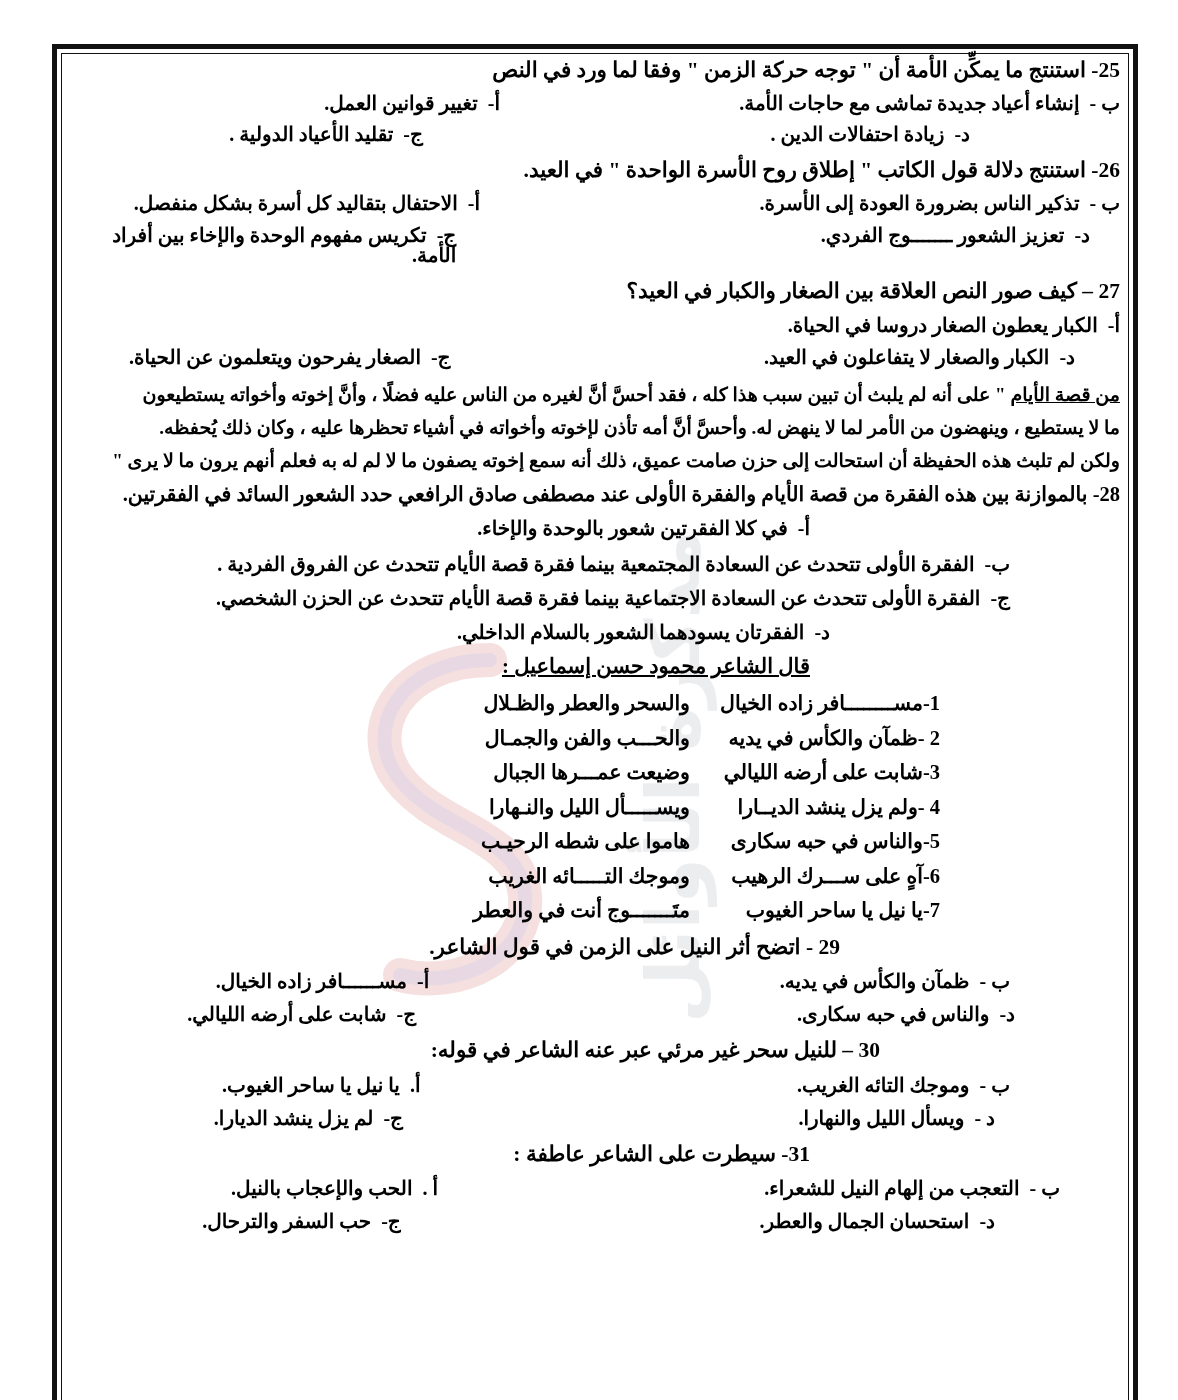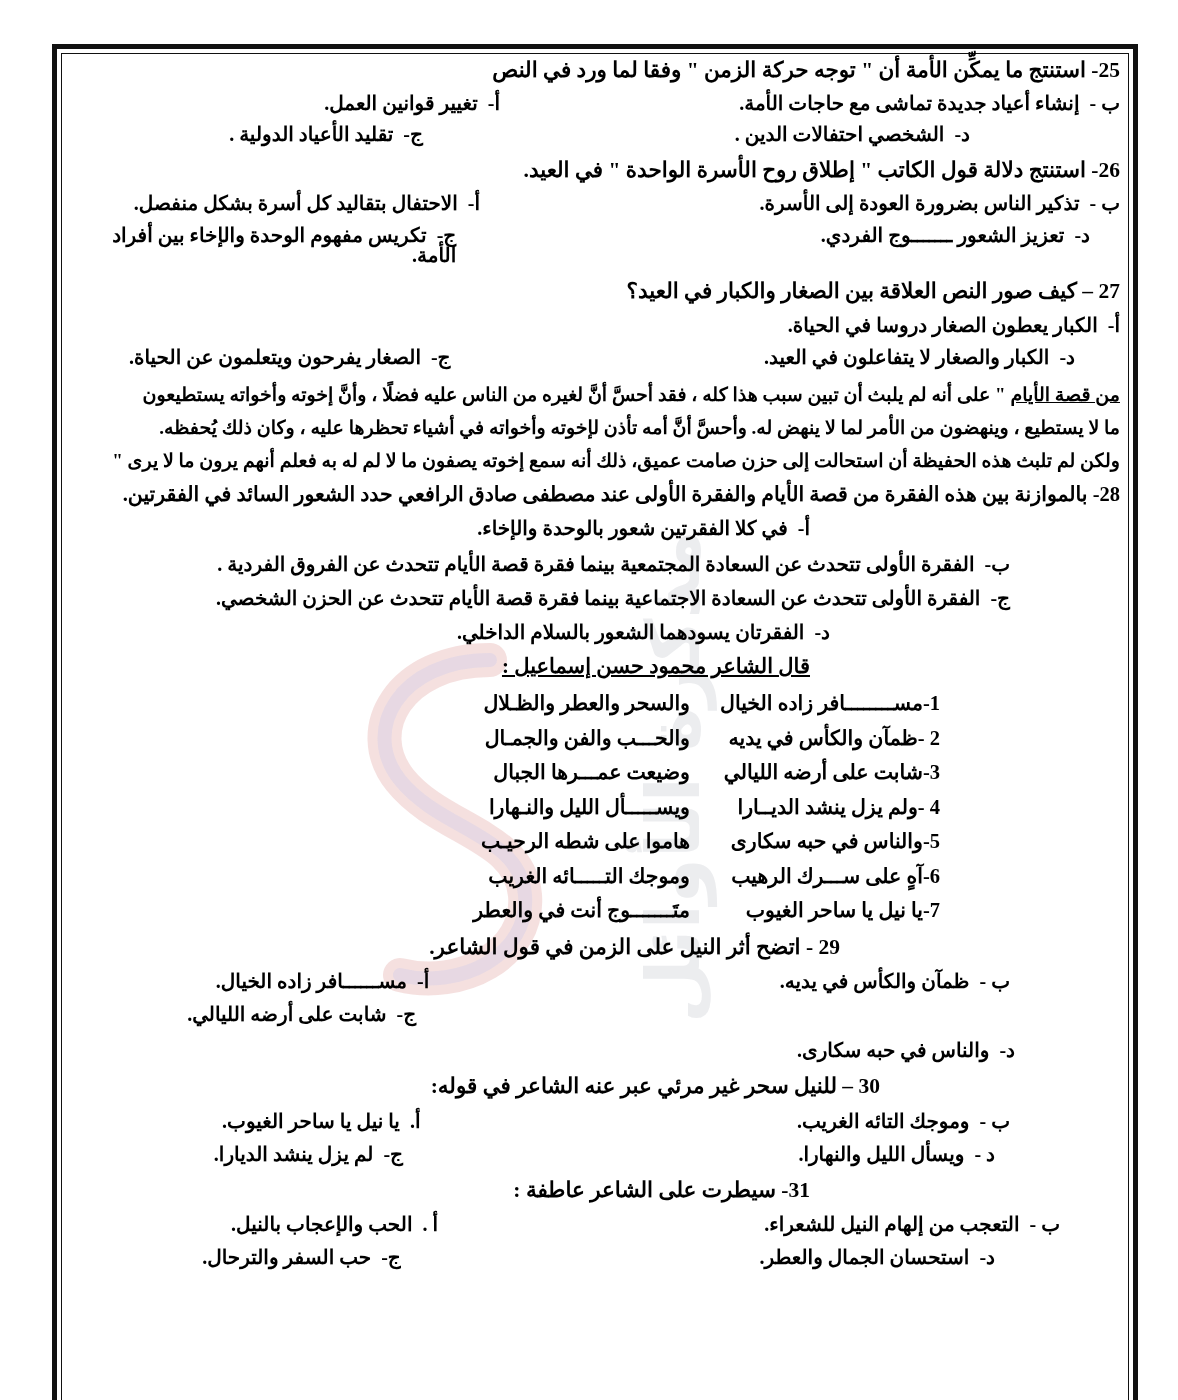--- a/index.html
+++ b/index.html
@@ -170,21 +170,21 @@
   <div class="opt-row" style="margin-top:11px;">
     <div class="col-b" style="width:620px;">
       <span class="lbl">ب -</span><span>إنشاء أعياد جديدة تماشى مع حاجات الأمة.</span>
     </div>
     <div class="col-a" style="width:400px;">
       <span class="lbl">أ-</span><span>تغيير قوانين العمل.</span>
     </div>
   </div>
   <div class="opt-row" style="margin-top:11px;">
     <div class="col-b" style="width:620px;padding-right:150px;">
-      <span class="lbl">د-</span><span>الشخصي احتفالات الدين .</span>
+      <span class="lbl">د-</span><span>زيادة احتفالات الدين .</span>
     </div>
     <div class="col-a" style="width:400px;">
       <span class="lbl">ج-</span><span>تقليد الأعياد الدولية .</span>
     </div>
   </div>
 
   <div class="line q-stem" style="margin-top:16px;">
     <span>26- استنتج دلالة قول الكاتب " إطلاق روح الأسرة الواحدة " في العيد.</span>
   </div>
   <div class="opt-row" style="margin-top:12px;">
@@ -309,21 +309,21 @@
   </div>
   <div class="opt-row" style="margin-top:13px;">
     <div class="col-b" style="width:590px;padding-right:110px;">
       <span class="lbl">ب -</span><span>ظمآن والكأس في يديه.</span>
     </div>
     <div class="col-a" style="width:460px;padding-right:120px;">
       <span class="lbl">أ-</span><span>مســــــافر زاده الخيال.</span>
     </div>
   </div>
   <div class="opt-row" style="margin-top:13px;">
-    <div class="col-b" style="width:590px;padding-right:105px;margin-top:36px;">
+    <div class="col-b" style="width:590px;padding-right:105px;">
       <span class="lbl">د-</span><span>والناس في حبه سكارى.</span>
     </div>
     <div class="col-a" style="width:460px;padding-right:155px;">
       <span class="lbl">ج-</span><span>شابت على أرضه الليالي.</span>
     </div>
   </div>
 
   <div class="line q-stem" style="margin-top:16px;padding-right:240px;">
     <span>30 – للنيل سحر غير مرئي عبر عنه الشاعر في قوله:</span>
   </div>

